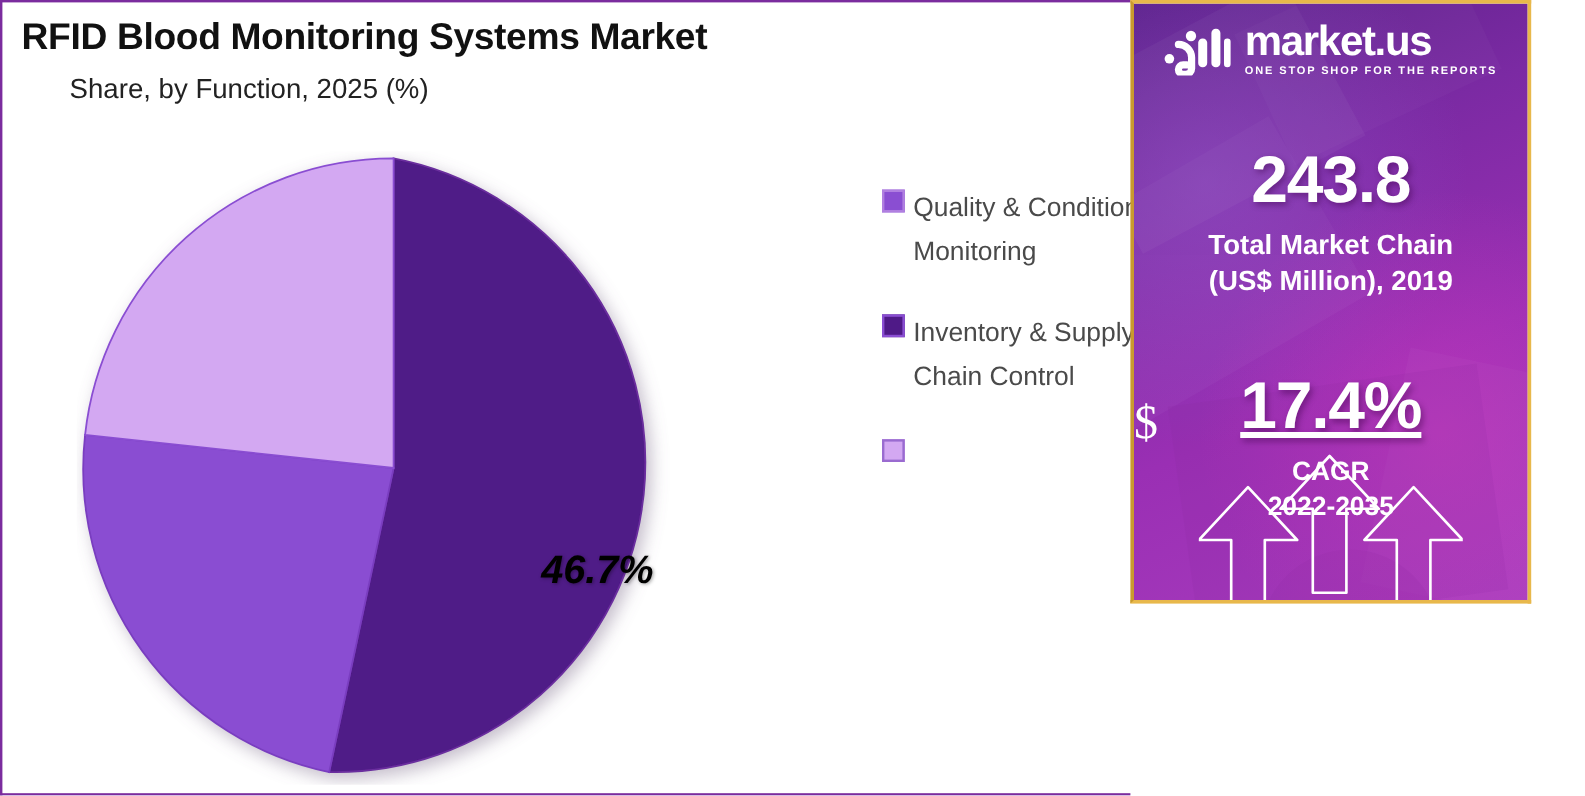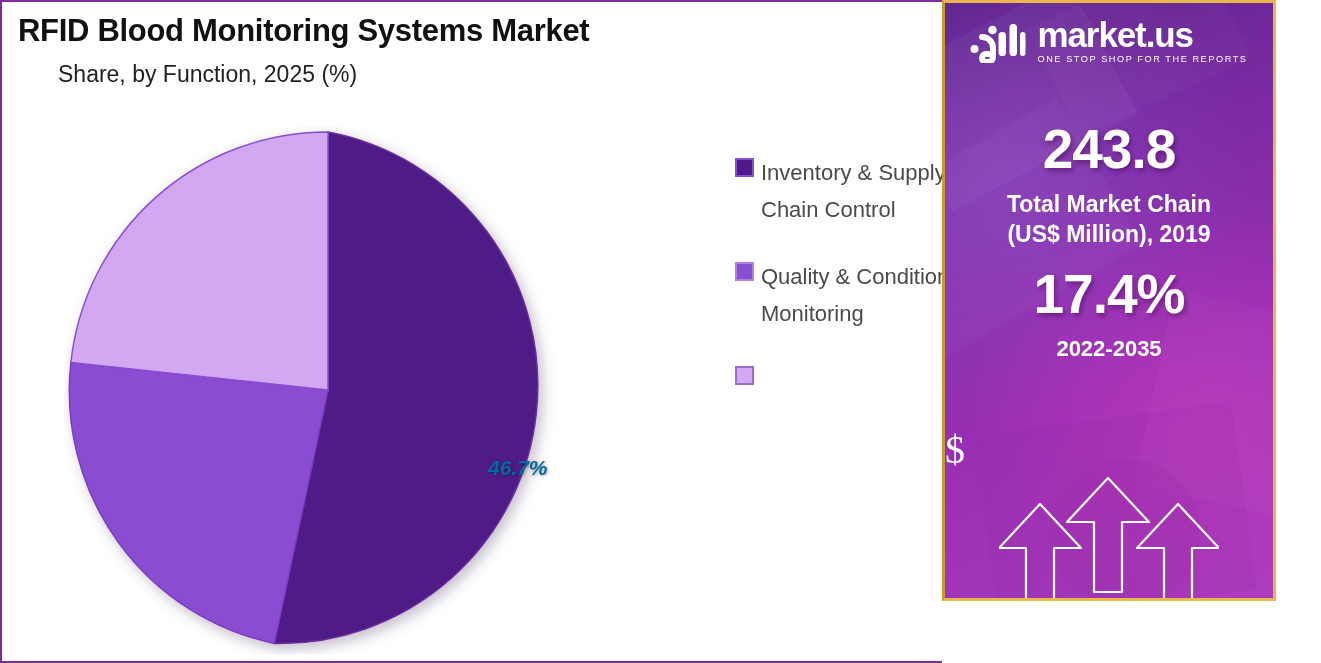--- a/index.html
+++ b/index.html
@@ -46,25 +46,25 @@
 
   
   .pie-wrap {
     position: absolute;
     left: 62px; top: 124px;
     width: 528px; height: 528px;
   }
   .pie-svg { display: block; width: 528px; height: 528px; }
   .pie-label {
     position: absolute;
-    left: 424px; top: 330px;
-    font-size: 21px;
+    left: 387px; top: 330px;
+    font-size: 33px;
     font-weight: 700;
     font-style: italic;
-    color: #0369a1;
+    color: #000000;
     text-shadow: 1px 1px 3px rgba(0,0,0,0.35);
     white-space: nowrap;
   }
 
   
   .legend {
     position: absolute;
     left: 733px; top: 152px;
     width: 245px;
   }
@@ -83,21 +83,21 @@
   .legend-label {
     font-size: 22px;
     line-height: 37px;
     color: #4a4a4a;
     font-weight: 400;
   }
 
   
   .right-panel {
     position: relative;
-    width: 334px; height: 601px;
+    width: 334px; height: 503px;
     border: 3px solid #E8B84B;
     border-left-color: #C99A2E;
     overflow: hidden;
     background:
       radial-gradient(circle at 78% 72%, rgba(214,60,190,0.42) 0%, rgba(214,60,190,0) 46%),
       radial-gradient(circle at 18% 30%, rgba(150,90,210,0.40) 0%, rgba(150,90,210,0) 50%),
       linear-gradient(157deg, #5B2189 0%, #7B2AA3 30%, #9A2FB4 62%, #A83CBE 100%);
   }
   
   .rp-deco {
@@ -133,21 +133,21 @@
   .logo-text-wrap { text-align: left; }
   .logo-word {
     font-size: 35px;
     font-weight: 700;
     color: #ffffff;
     letter-spacing: -1.1px;
     line-height: 1;
   }
   .logo-tag {
     font-size: 9.2px;
-    font-weight: 400;
+    font-weight: 700;
     color: #ffffff;
     letter-spacing: 1.55px;
     margin-top: 3px;
     line-height: 1;
     text-align: right;
   }
 
   .stat-value {
     font-size: 55px;
     font-weight: 700;
@@ -157,21 +157,21 @@
     line-height: 1;
   }
   .stat-caption {
     font-size: 23px;
     font-weight: 700;
     color: #ffffff;
     line-height: 1.28;
     margin-top: 13px;
   }
   .mt-big { margin-top: 58px; }
-  .mt-mid { margin-top: 18px; }
+  .mt-mid { margin-top: 62px; text-decoration: underline; }
   .stat-caption-sm {
     font-size: 22px;
     font-weight: 700;
     color: #ffffff;
     line-height: 1.32;
     margin-top: 12px;
   }
 
   .arrows-wrap {
     position: absolute;
@@ -219,27 +219,27 @@
 
           <path d="M 264 264 L 6.9 236.4 A 258 258 0 0 1 264 6 Z" fill="#D3A8F2" stroke="#8A4ED2" stroke-width="1.5"></path>
         </g>
       </svg>
       <div class="pie-label">46.7%</div>
     </div>
 
     <div class="legend">
 
       <div class="legend-item">
+        <span class="legend-swatch" style="background:#8A4ED2;border-color:#B07FE0;"></span>
+        <span class="legend-label">Quality &amp; Condition Monitoring</span>
+      </div>
+
+      <div class="legend-item">
         <span class="legend-swatch" style="background:#4F1A87;border-color:#8A4ED2;"></span>
         <span class="legend-label">Inventory &amp; Supply Chain Control</span>
-      </div>
-
-      <div class="legend-item">
-        <span class="legend-swatch" style="background:#8A4ED2;border-color:#B07FE0;"></span>
-        <span class="legend-label">Quality &amp; Condition Monitoring</span>
       </div>
 
       <div class="legend-item">
         <span class="legend-swatch" style="background:#D3A8F2;border-color:#9A6BD0;"></span>
       </div>
 
     </div>
   </div>
 
   <div class="right-panel">
@@ -271,20 +271,21 @@
       </div>
 
       <div class="stat-value mt-big">243.8</div>
       <div class="stat-caption">
         <div>Total Market Chain</div>
         <div>(US$ Million), 2019</div>
       </div>
 
       <div class="stat-value mt-mid">17.4%</div>
       <div class="stat-caption-sm">
+        <div>CAGR</div>
         <div>2022-2035</div>
       </div>
 
     </div>
 
     <div class="dollar-sign">$</div>
 
     <div class="arrows-wrap">
       <svg width="220" height="130" viewBox="0 0 220 130">
         <g fill="none" stroke="#ffffff" stroke-width="2.2" stroke-linejoin="round">

